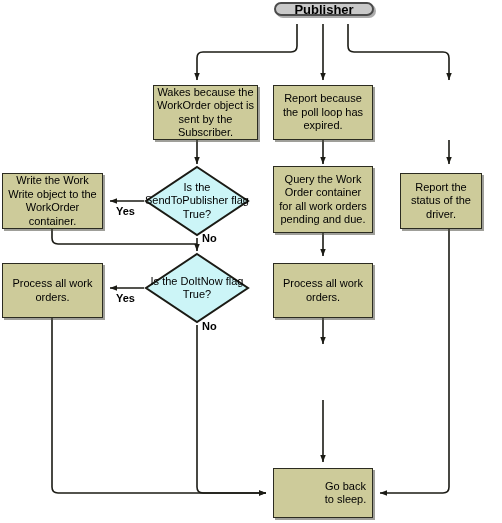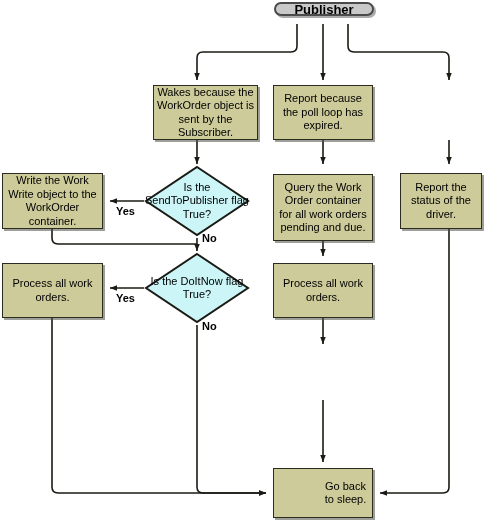--- a/index.html
+++ b/index.html
@@ -140,21 +140,21 @@
     <svg width="106" height="72" viewBox="0 0 106 72">
       <polygon points="53,2 104,36 53,70 2,36" fill="#ccf5f7" stroke="#1b1b15" stroke-width="2"></polygon>
     </svg>
     <div class="decision-label">Is the DoItNow flag True?</div>
   </div>
 
   <div class="node proc" style="left:2px;top:173px;width:101px;height:56px;">Write the Work Write object to the WorkOrder container.</div>
 
   <div class="node proc" style="left:2px;top:263px;width:101px;height:55px;">Process all work orders.</div>
 
-  <div class="node proc" style="left:273px;top:174px;width:100px;height:67px;">Query the Work Order container for all work orders pending and due.</div>
+  <div class="node proc" style="left:273px;top:166px;width:100px;height:67px;">Query the Work Order container for all work orders pending and due.</div>
 
   <div class="node proc" style="left:273px;top:263px;width:100px;height:55px;">Process all work orders.</div>
 
 
   <div class="node proc" style="left:400px;top:173px;width:82px;height:56px;">Report  the status of  the driver.</div>
 
   <div class="node proc" style="left:273px;top:468px;width:100px;height:50px;padding-left:48px;">Go back to sleep.</div>
 
   <div class="edge-label" style="left:116px;top:205px;">Yes</div>
 

